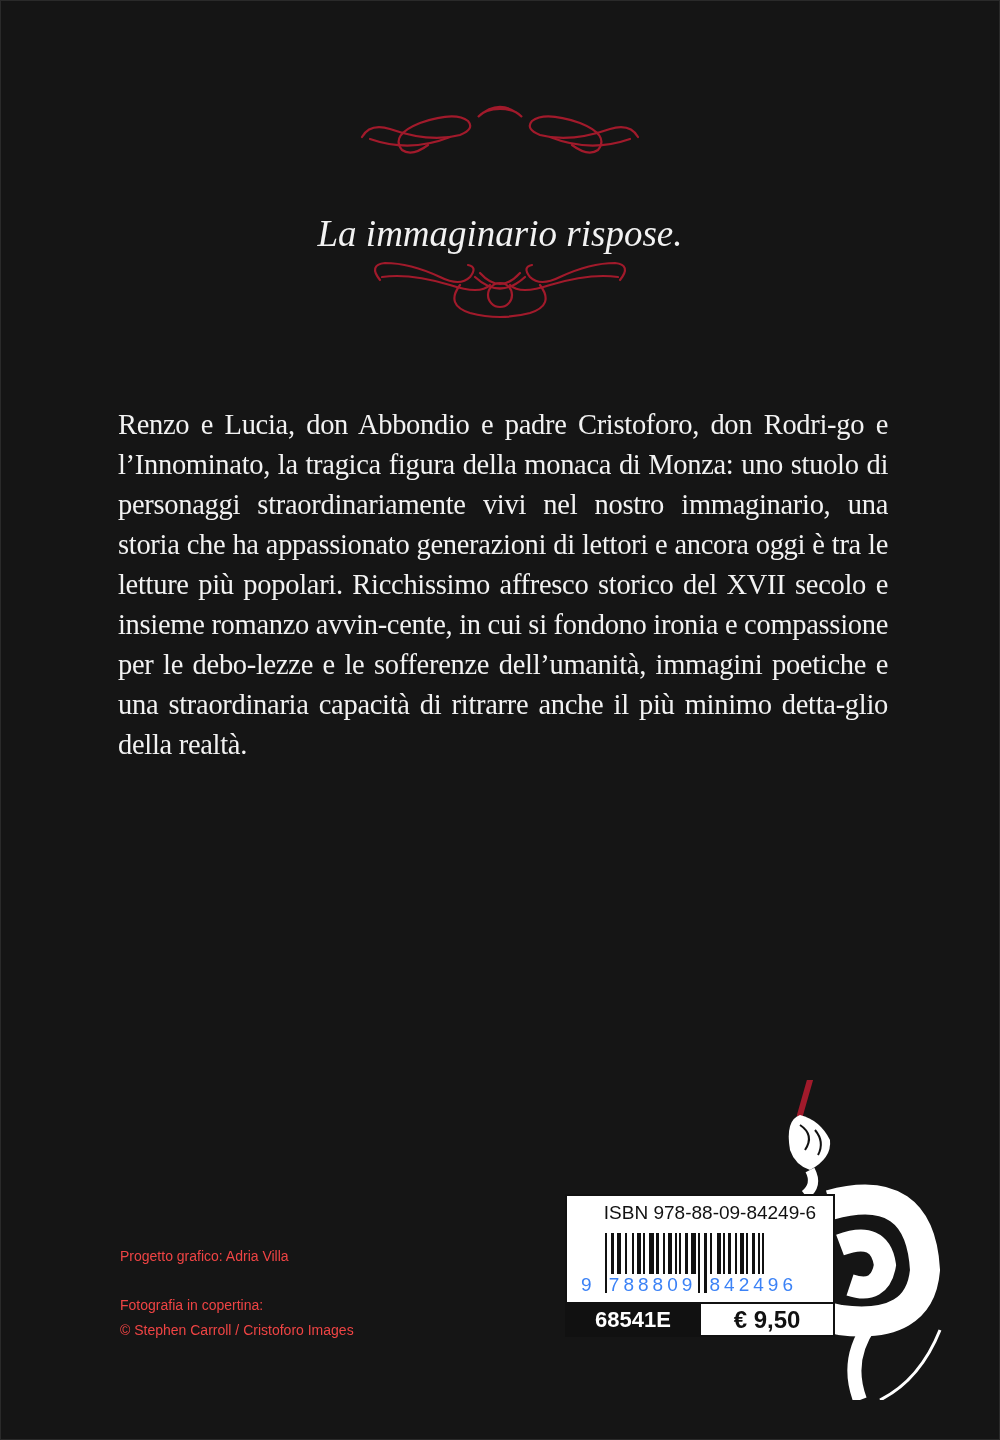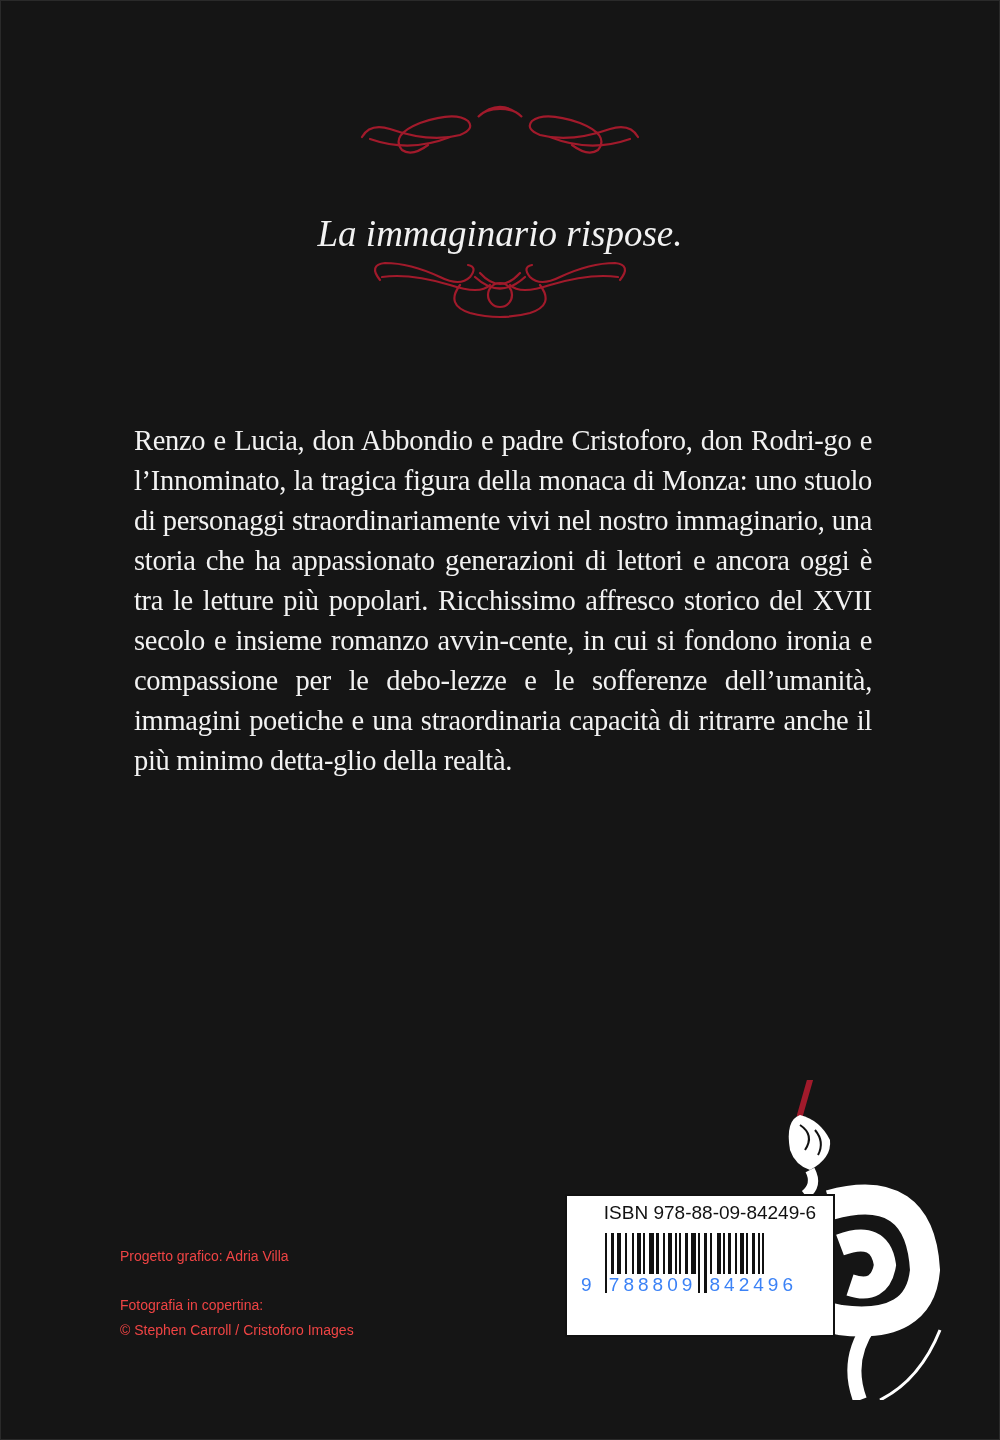--- a/index.html
+++ b/index.html
@@ -3,21 +3,21 @@
 <meta charset="utf-8">
 <style>
   html, body { margin:0; padding:0; }
   body { width:1000px; height:1440px; background:#151515; position:relative; overflow:hidden; font-family:"Liberation Serif", serif; }
   .frame { position:absolute; left:0; top:0; width:998px; height:1438px; border:1px solid #2a2a2a; }
   .orn { position:absolute; left:350px; width:300px; }
   .orn-top { top:95px; height:60px; }
   .orn-bot { top:255px; height:70px; }
   .tagline { position:absolute; left:0; width:1000px; top:212px; text-align:center; color:#f2f2f2; font-style:italic; font-size:37px; font-family:"Liberation Serif", serif; }
   .blurb { position:absolute; left:118px; width:770px; top:405px; color:#f2f2f2; font-size:28.5px; line-height:40px; text-align:justify; hyphens:manual; letter-spacing:-0.3px; }
-  .blurb p { margin:16px; text-align-last:left; }
+  .blurb p { margin:0; text-align-last:left; }
   .credits { position:absolute; left:120px; color:#ef4444; font-family:"Liberation Sans", sans-serif; font-size:14px; line-height:25px; }
   .credit1 { top:1244px; }
   .credit2 { top:1293px; }
   .isbn-box { position:absolute; left:565px; top:1194px; width:270px; height:143px; background:#fff; border:2px solid #111; box-sizing:border-box; font-family:"Liberation Sans", sans-serif; }
   .isbn-text { position:absolute; top:6px; left:10px; width:100%; text-align:center; font-size:19px; color:#111; }
   .barcode { position:absolute; left:38px; top:37px; width:206px; height:60px; display:flex; align-items:stretch; }
   .barcode span { background:#111; display:block; }
   .bar-digits { position:absolute; top:78px; left:12px; font-size:19px; color:#3b82f6; letter-spacing:4px; background:transparent; }
   .bar-digits b { font-weight:normal; background:#fff; padding:0 2px; }
   .isbn-bottom { position:absolute; left:0; bottom:0; width:100%; height:31px; display:flex; border-top:2px solid #111; }
@@ -101,13 +101,17 @@
       <span style="width:2px;margin-right:3px"></span>
       <span style="width:3px;margin-right:4px"></span>
       <span style="width:2px;margin-right:3px"></span>
       <span style="width:4px;margin-right:2px"></span>
       <span style="width:2px;margin-right:4px"></span>
       <span style="width:3px;margin-right:3px"></span>
       <span style="width:2px;margin-right:2px"></span>
       <span style="width:2px;margin-right:0"></span>
   </div>
   <div class="bar-digits"><b>9</b> <b>788809</b> <b>842496</b></div>
+  <div class="isbn-bottom">
+    <div class="code-cell">68541E</div>
+    <div class="price-cell">€ 9,50</div>
+  </div>
 </div>
 
 </body></html>

